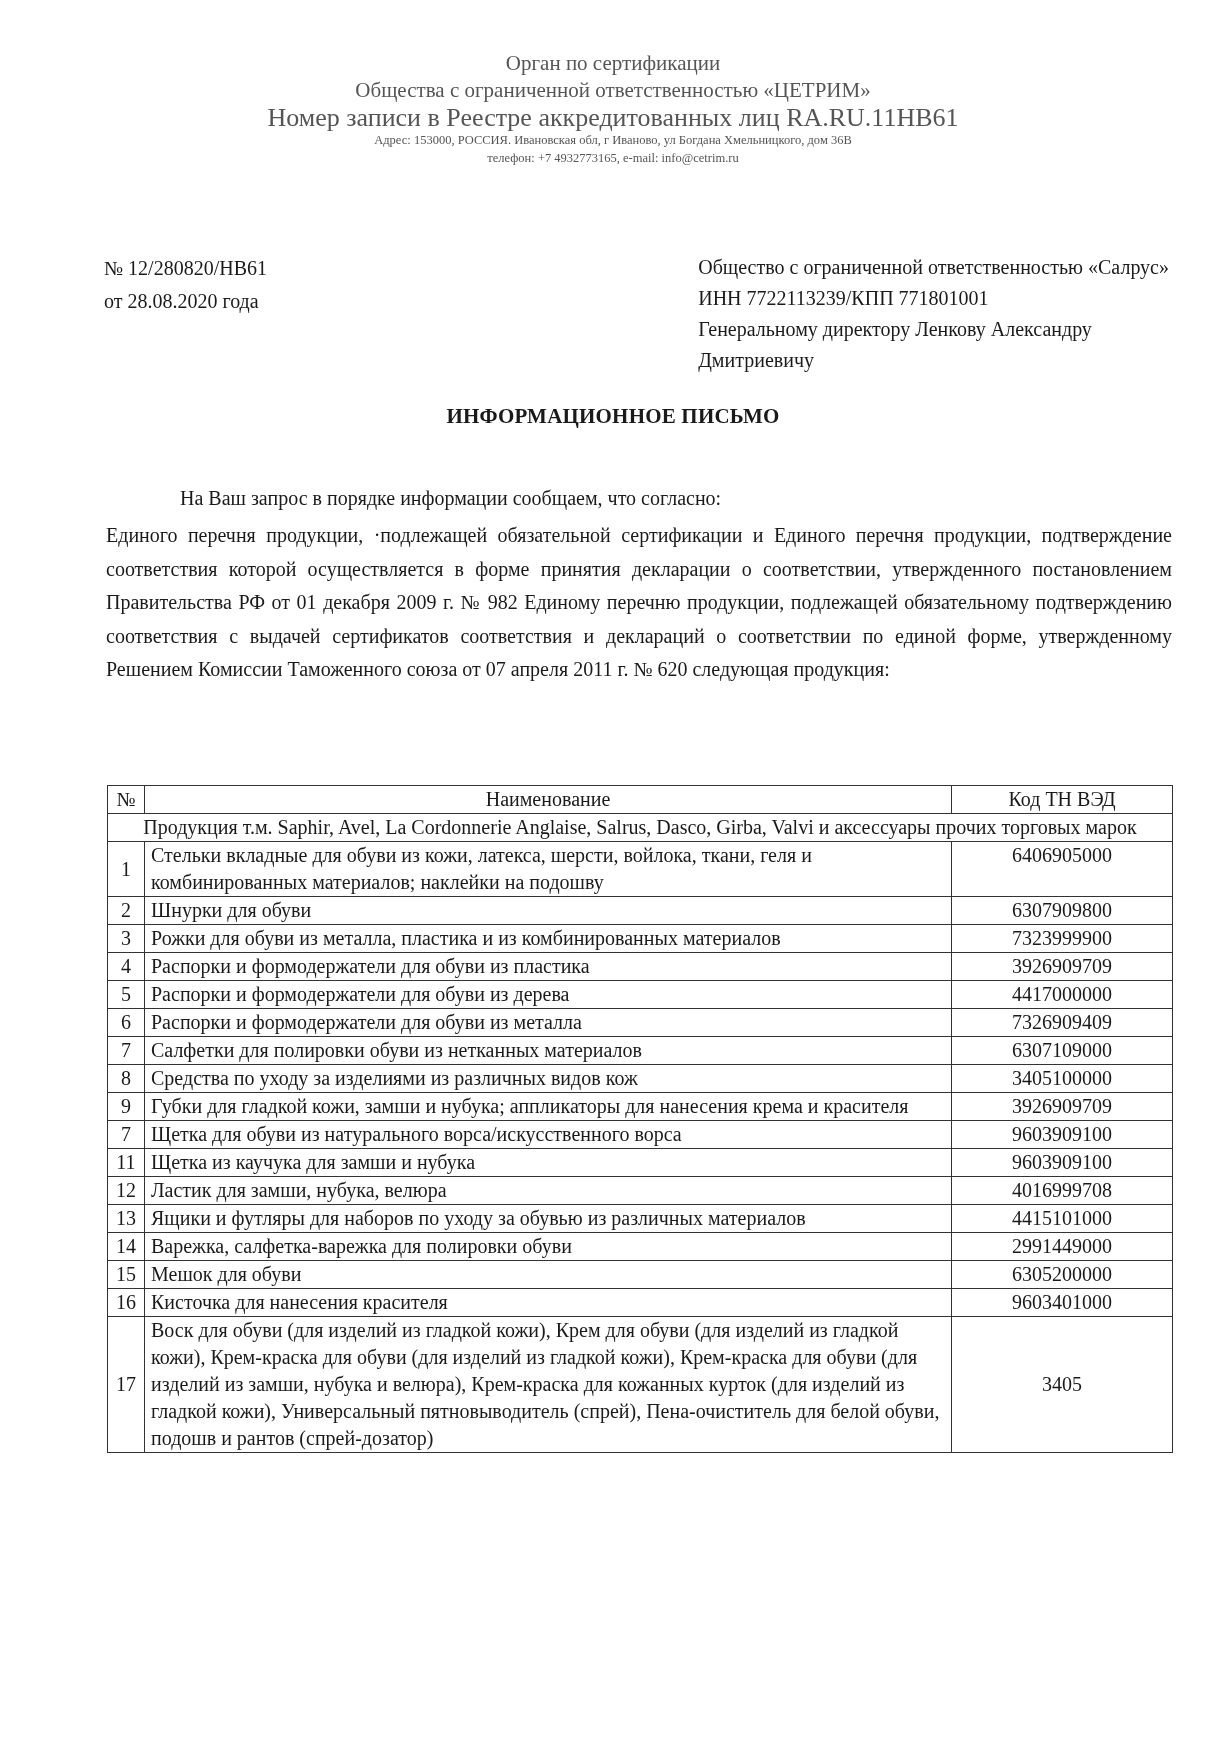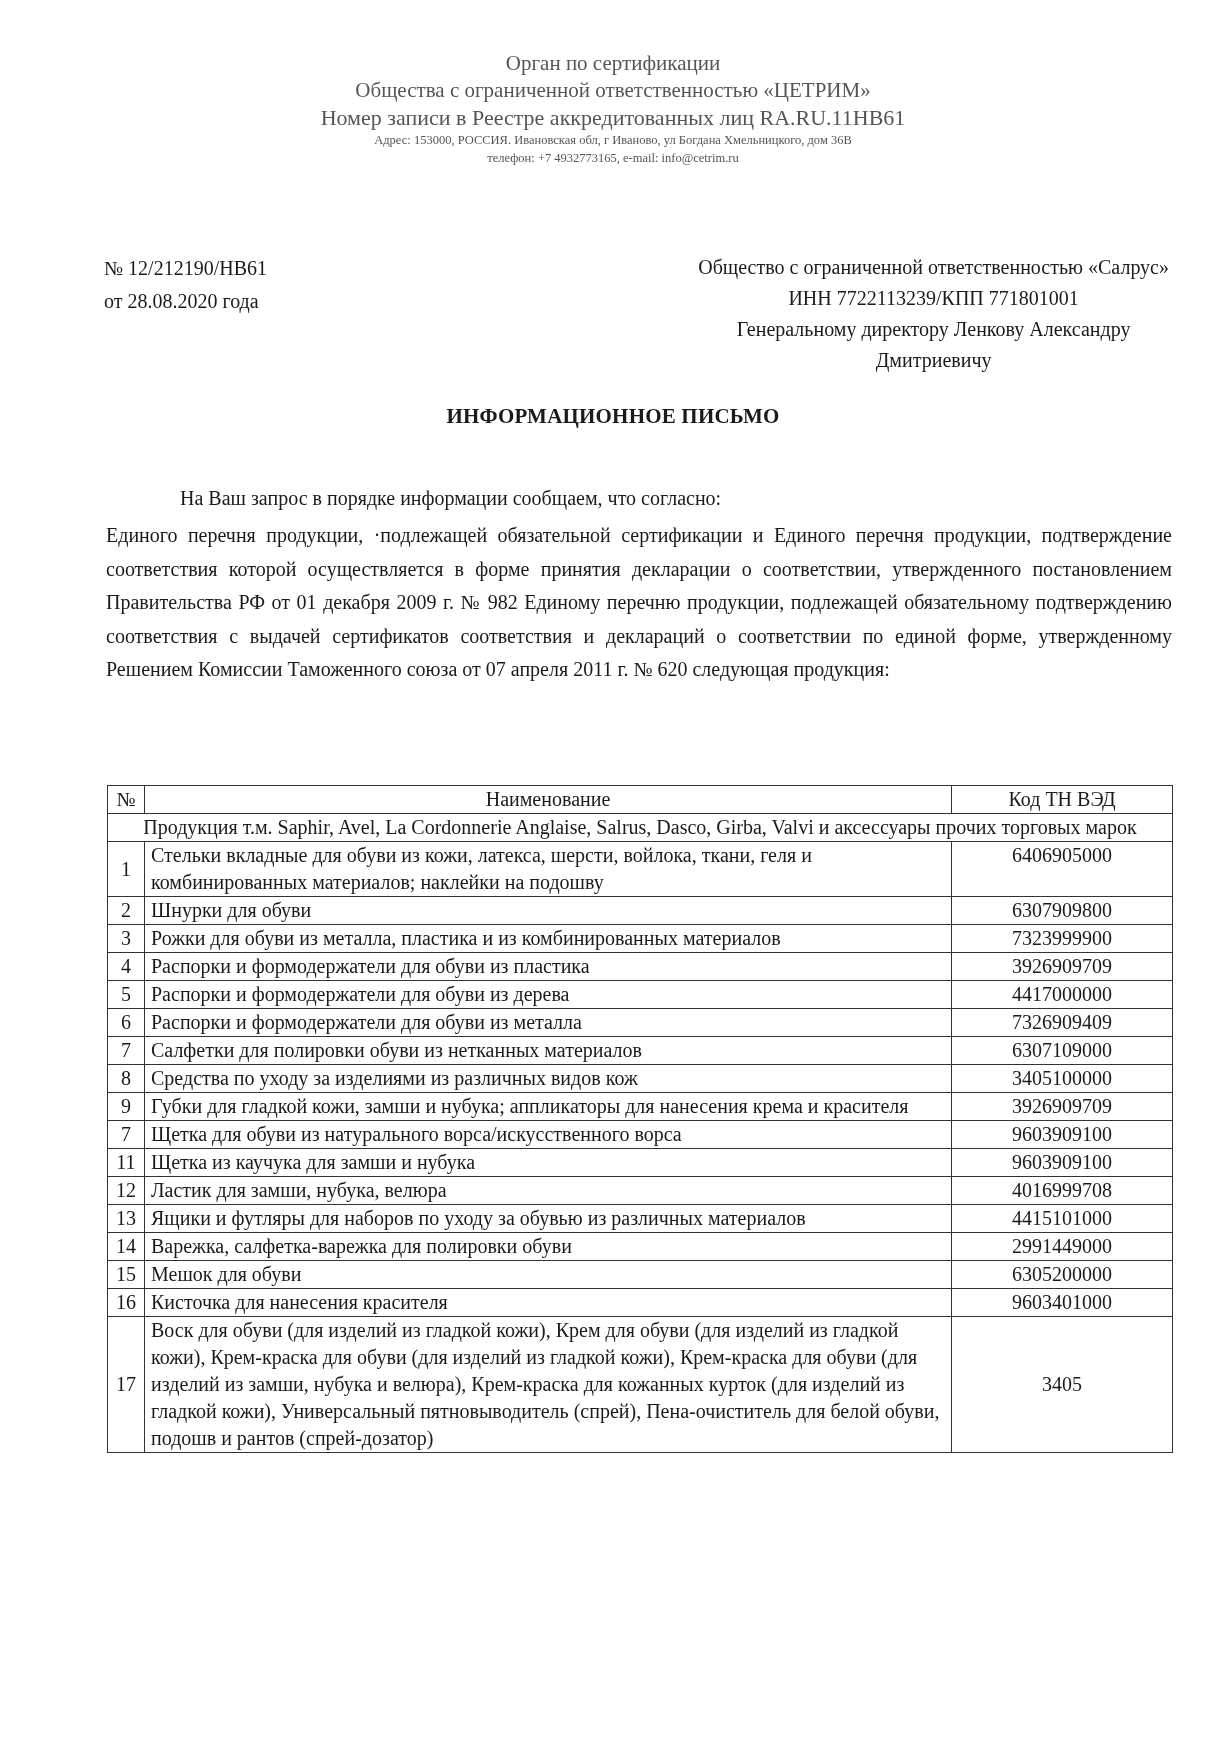--- a/index.html
+++ b/index.html
@@ -2,24 +2,24 @@
 <html><head>
   <meta charset="utf-8">
   <style>
     html, body { margin: 0; padding: 0; }
     body {
       width: 1226px; height: 1744px; background: #ffffff; position: relative; overflow: hidden;
       font-family: "Liberation Serif", "DejaVu Serif", serif; color: #1a1a1a;
     }
     .letterhead { position: absolute; left: 0; top: 50px; width: 1226px; text-align: center; color: #555; }
     .lh-line { font-size: 21px; line-height: 27px; }
-    .lh-line.big { font-size: 22px; }
+    .lh-line.big { font-size: 26px; }
     .lh-small { font-size: 12.5px; line-height: 18px; color: #555; }
     .ref-left { position: absolute; left: 104px; top: 252px; font-size: 20px; line-height: 33px; }
-    .addressee { position: absolute; right: 57px; top: 252px; text-align: center; font-size: 20px; line-height: 31px; }
+    .addressee { position: absolute; right: 57px; top: 252px; text-align: left; font-size: 20px; line-height: 31px; }
     .doc-title { position: absolute; left: 0; width: 1226px; top: 404px; text-align: center; font-size: 21px; font-weight: bold; letter-spacing: 0.2px; }
     .intro { position: absolute; left: 180px; top: 487px; font-size: 20px; }
     .body-text {
       position: absolute; left: 106px; top: 519px; width: 1066px; font-size: 20px; line-height: 33.5px;
       text-align: justify;
     }
     table.products {
       position: absolute; left: 107px; top: 785px; width: 1066px; border-collapse: collapse; font-size: 20px;
     }
     table.products td, table.products th { border: 1.3px solid #333; padding: 0 6px; vertical-align: middle; font-weight: normal; line-height: 27px; }
@@ -36,21 +36,21 @@
 
 <div class="letterhead">
   <div class="lh-line">Орган по сертификации</div>
   <div class="lh-line">Общества с ограниченной ответственностью «ЦЕТРИМ»</div>
   <div class="lh-line big">Номер записи в Реестре аккредитованных лиц RA.RU.11НВ61</div>
   <div class="lh-small">Адрес: 153000, РОССИЯ. Ивановская обл, г Иваново, ул Богдана Хмельницкого, дом 36В</div>
   <div class="lh-small">телефон: +7 4932773165, e-mail: info@cetrim.ru</div>
 </div>
 
 <div class="ref-left">
-  <div>№ 12/212190/НВ61</div>
+  <div>№ 12/280820/НВ61</div>
   <div>от 28.08.2020 года</div>
 </div>
 
 <div class="addressee">
   <div>Общество с ограниченной ответственностью «Салрус»</div>
   <div>ИНН 7722113239/КПП 771801001</div>
   <div>Генеральному директору Ленкову Александру</div>
   <div>Дмитриевичу</div>
 </div>
 

